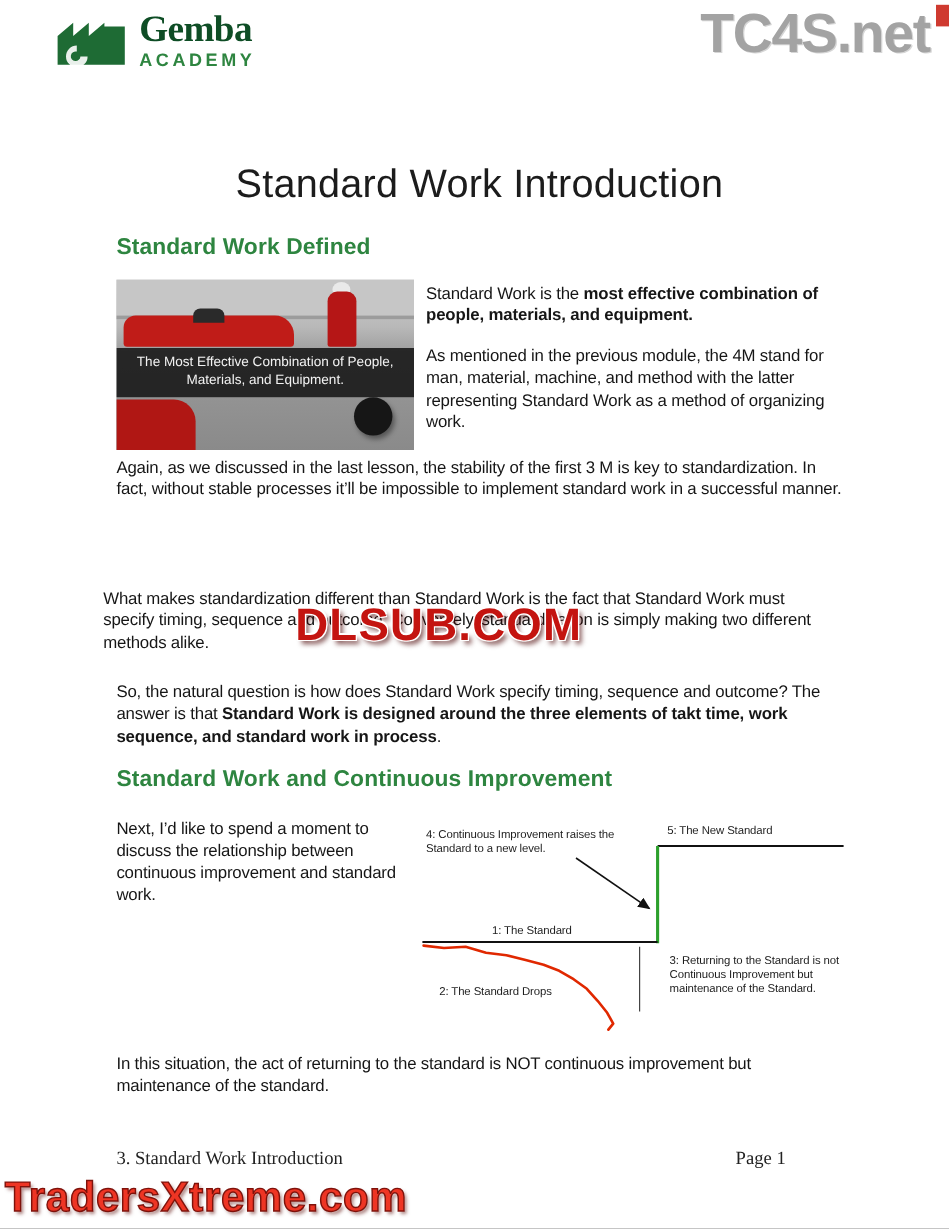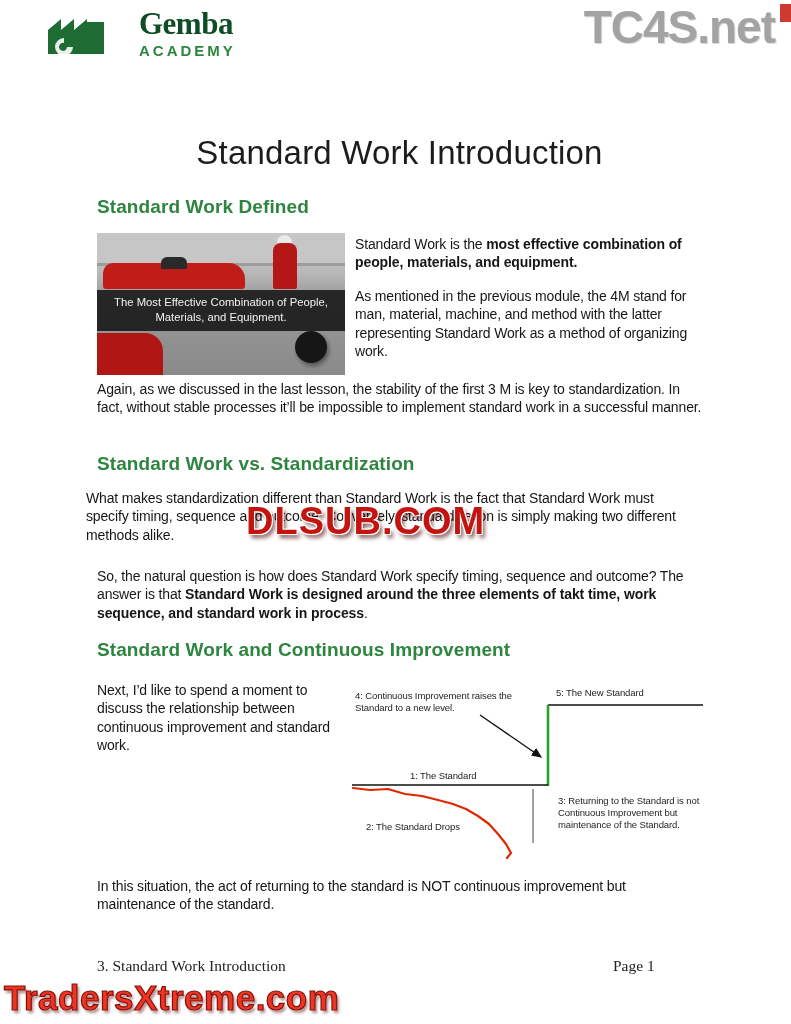--- a/index.html
+++ b/index.html
@@ -2,21 +2,21 @@
 <html><head>
 <meta charset="utf-8">
 <style>
   html,body { margin:0; padding:0; background:#666; }
   .page {
     position:relative; width:791px; height:1024px; margin:0 auto;
     background:#ffffff; overflow:hidden;
     font-family:"Liberation Sans", sans-serif; color:#111;
   }
   
-  .logo { position:absolute; left:44px; top:8px; display:flex; align-items:flex-start;gap:23px; }
+  .logo { position:absolute; left:44px; top:8px; display:flex; align-items:flex-start; }
   .logo-icon { width:64px; height:50px; }
   .logo-text { margin-left:8px; }
   .logo-brand {
     font-family:"Liberation Serif", serif; font-weight:700;
     font-size:31px; line-height:1; color:#0e4d25; letter-spacing:-0.5px;
   }
   .logo-sub {
     font-weight:700; font-size:15px; letter-spacing:3px; color:#2e8540; margin-top:3px;
   }
   .wm-top {
@@ -141,21 +141,20 @@
     <div class="caption">The Most Effective Combination of People, Materials, and Equipment.</div>
   </div>
 
   <div class="para col-right">
     <p><span>Standard Work is the </span><strong>most effective combination of people, materials, and equipment.</strong></p>
     <p>As mentioned in the previous module, the 4M stand for man, material, machine, and method with the latter representing Standard Work as a method of organizing work.</p>
   </div>
 
   <p class="para para-again">Again, as we discussed in the last lesson, the stability of the first 3 M is key to standardization. In fact, without stable processes it’ll be impossible to implement standard work in a successful manner.</p>
 
-  <h2 class="h-green h-vs">Standard Work vs. Standardization</h2>
 
   <p class="para para-what">What makes standardization different than Standard Work is the fact that Standard Work must specify timing, sequence and outcome. Conversely, standardization is simply making two different methods alike.</p>
   <div class="wm-mid">DLSUB.COM</div>
 
   <p class="para para-so"><span>So, the natural question is how does Standard Work specify timing, sequence and outcome? The answer is that </span><strong>Standard Work is designed around the three elements of takt time, work sequence, and standard work in process</strong><span>.</span></p>
 
   <h2 class="h-green h-ci">Standard Work and Continuous Improvement</h2>
 
   <div class="para col-left">
     <p>Next, I’d like to spend a moment to discuss the relationship between continuous improvement and standard work.</p>

